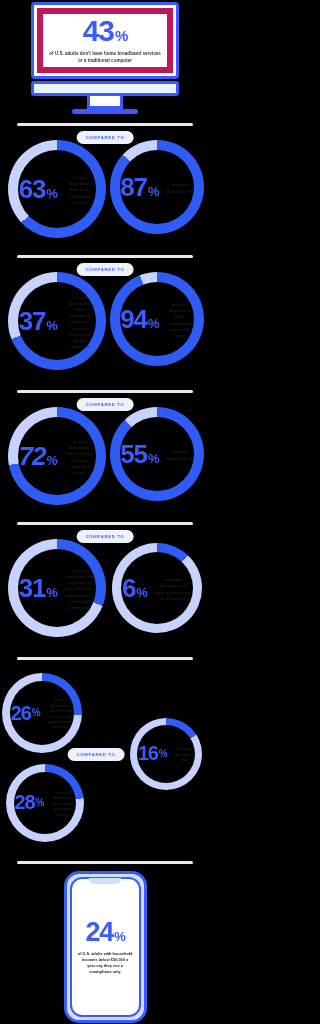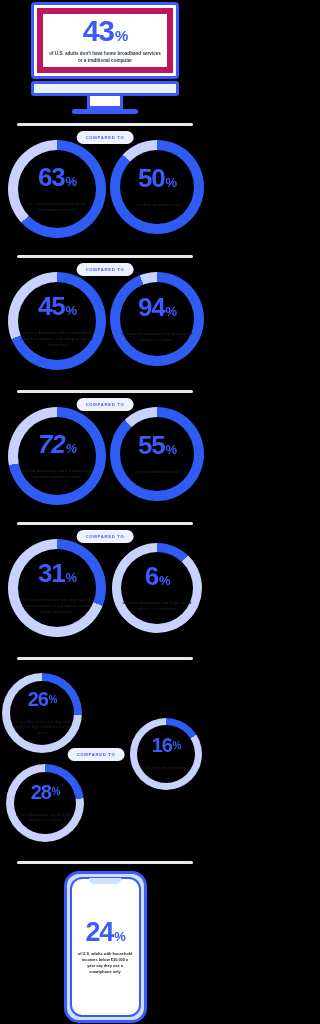--- a/index.html
+++ b/index.html
@@ -122,21 +122,21 @@
   }
   .donut-mask {
     position: absolute;
     border-radius: 50%;
     background: #000000;
   }
   .donut-content {
     position: relative;
     z-index: 3;
     display: flex;
-    flex-direction: column;
+    flex-direction: row;
     align-items: center;
     justify-content: center;
     width: 78%;
     text-align: center;
     gap: 8px;
   }
   .donut-value {
     font-size: 26px;
     font-weight: 800;
     color: #3b5bfd;
@@ -250,38 +250,38 @@
             <span class="pct">%</span>
         </div>
         <div class="donut-label">of rural Americans have home broadband service</div>
       </div>
     </div>
 
     <div class="donut" id="d1b" style="left: 110px; top: 10px; width: 94px; height: 94px; background: conic-gradient(rgb(47, 92, 245) 0deg, rgb(47, 92, 245) 313.2deg, rgb(199, 210, 254) 313.2deg, rgb(199, 210, 254) 360deg);">
       <div class="donut-mask" style="left:10px;top:10px;right:10px;bottom:10px"></div>
       <div class="donut-content">
         <div class="donut-value">
-          <span>50</span>
+          <span>87</span>
             <span class="pct">%</span>
         </div>
         <div class="donut-label">of urban Americans do</div>
       </div>
     </div>
   </div>
 
   <div class="divider" style="top:255px"></div>
 
   <div class="section" style="top:262px;height:120px">
     <div class="compared-badge" style="top:1px">COMPARED TO</div>
 
     <div class="donut" id="d2a" style="left: 8px; top: 10px; width: 98px; height: 98px; background: conic-gradient(rgb(47, 92, 245) 0deg, rgb(47, 92, 245) 248.4deg, rgb(199, 210, 254) 248.4deg, rgb(199, 210, 254) 360deg);">
       <div class="donut-mask" style="left:10px;top:10px;right:10px;bottom:10px"></div>
       <div class="donut-content">
         <div class="donut-value">
-          <span>45</span>
+          <span>37</span>
             <span class="pct">%</span>
         </div>
         <div class="donut-label">of rural Americans have broadband internet at home, a desktop or laptop computer</div>
       </div>
     </div>
 
     <div class="donut" id="d2b" style="left: 110px; top: 10px; width: 94px; height: 94px; background: conic-gradient(rgb(47, 92, 245) 0deg, rgb(47, 92, 245) 338.4deg, rgb(199, 210, 254) 338.4deg, rgb(199, 210, 254) 360deg);">
       <div class="donut-mask" style="left:10px;top:10px;right:10px;bottom:10px"></div>
       <div class="donut-content">
         <div class="donut-value">

